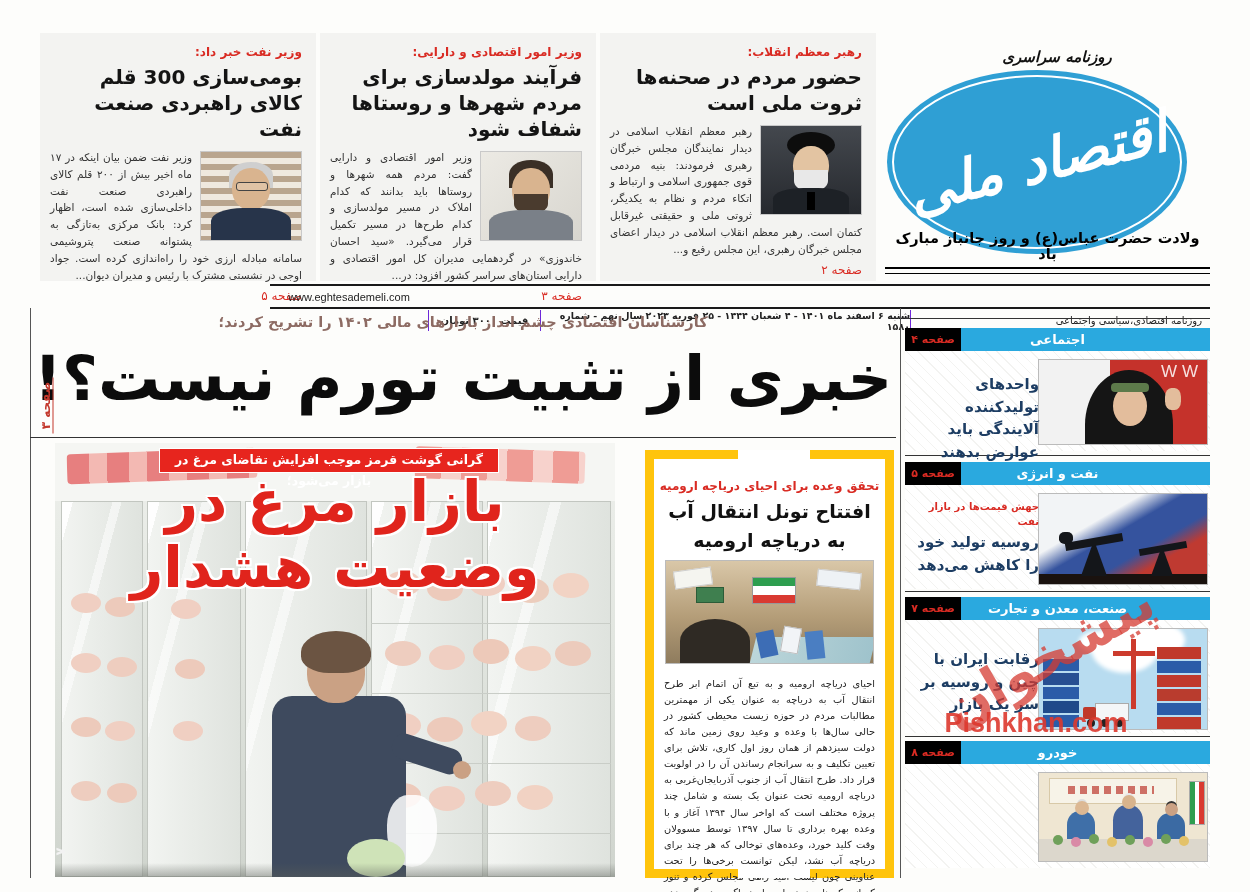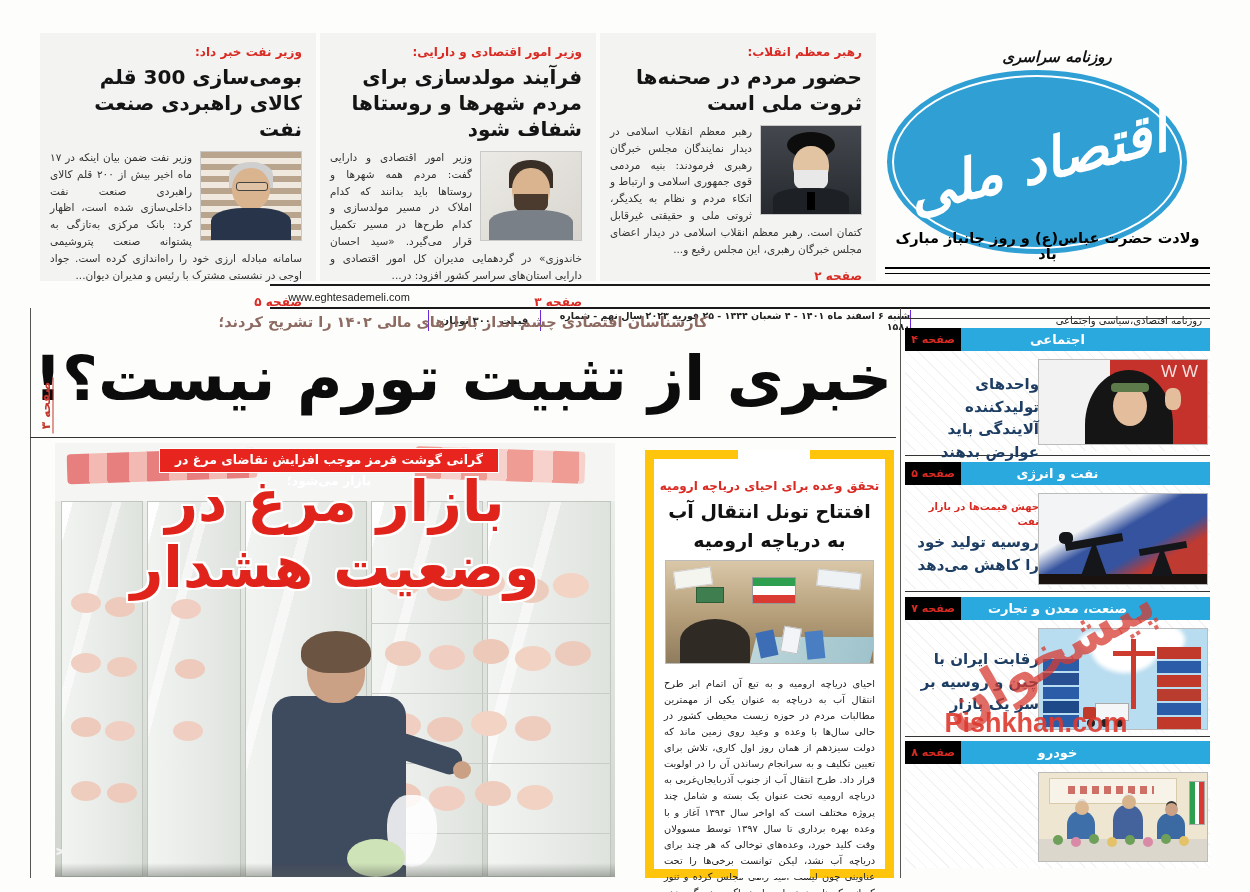--- a/index.html
+++ b/index.html
@@ -6,21 +6,21 @@
   .page{position:relative;width:1250px;height:892px;background:#fdfdfb;overflow:hidden;
         font-family:"DejaVu Sans",sans-serif;direction:rtl;}
   .abs{position:absolute;}
   
   .ta{position:absolute;top:33px;width:276px;height:248px;background:#f3f3f1;
       box-sizing:border-box;padding:12px 14px 8px 10px;}
   .ta-kicker{color:#d92b23;font-size:12px;font-weight:bold;text-align:right;}
   .ta-head{font-size:20px;font-weight:bold;color:#141414;text-align:right;line-height:1.3;margin:5px 0 7px;}
   .ta-bodywrap{font-size:10.5px;color:#333;text-align:justify;line-height:1.6;}
   .avatar{float:right;width:100px;height:88px;margin:2px 0 4px 8px;position:relative;overflow:hidden;border:1px solid #c9c9c9;}
-  .ta-page{color:#d92b23;font-weight:bold;font-size:12px;text-align:right;margin-top:12px;clear:both;}
+  .ta-page{color:#d92b23;font-weight:normal;font-size:12px;text-align:right;margin-top:6px;clear:both;}
   
   .masthead{position:absolute;left:885px;top:26px;width:325px;height:258px;}
   .mh-script{position:absolute;top:22px;left:62px;width:220px;text-align:center;
              font-style:italic;font-weight:bold;font-size:15px;color:#111;}
   .mh-oval{position:absolute;top:44px;left:2px;width:300px;height:184px;background:#2f9fd4;border-radius:50%;}
   .mh-oval::before{content:"";position:absolute;inset:5px;border:2.5px solid #fff;border-radius:50%;}
   .mh-logo{position:absolute;inset:0;display:flex;align-items:center;justify-content:center;
            transform:rotate(-14deg);color:#fff;font-size:56px;font-weight:bold;font-style:italic;}
   .mh-congrats{position:absolute;bottom:22px;width:100%;text-align:center;font-weight:bold;font-size:14.5px;color:#000;}
   .mh-rule{position:absolute;bottom:10px;left:0;width:100%;height:4px;

